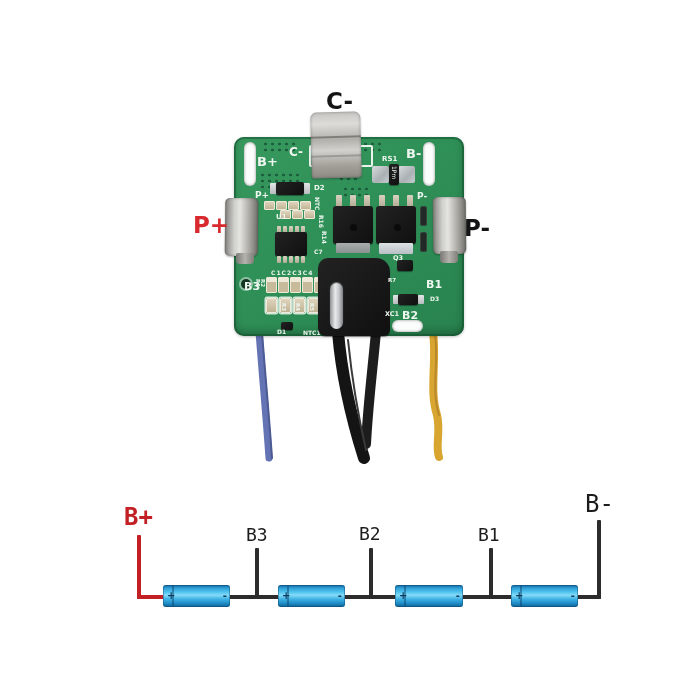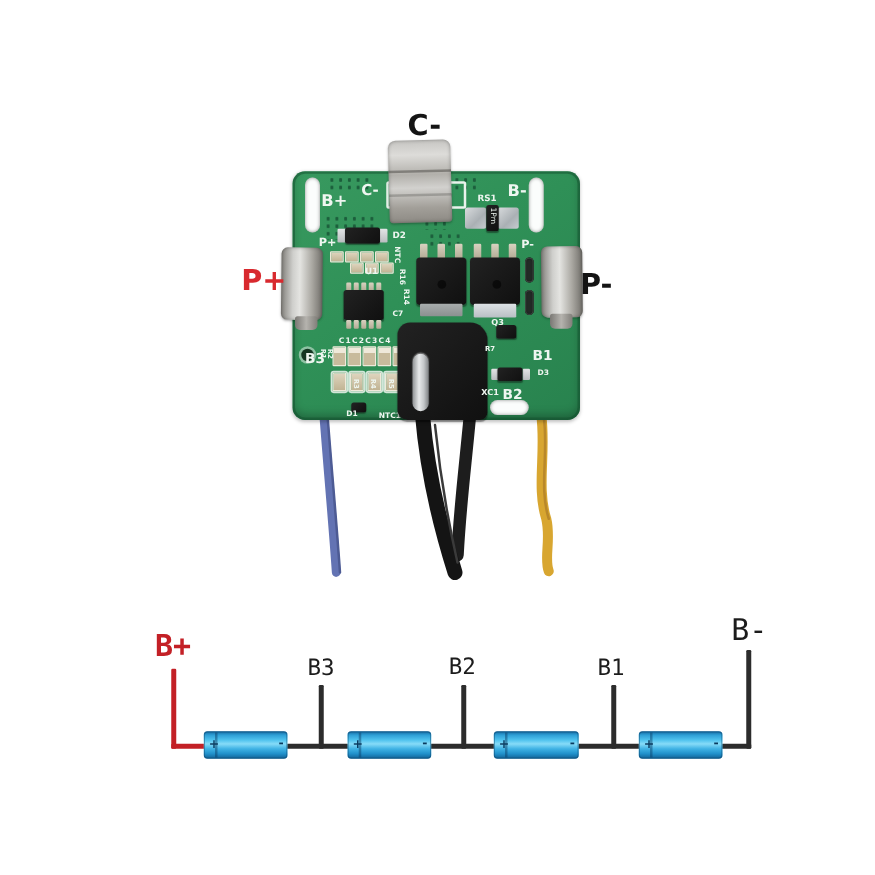--- a/index.html
+++ b/index.html
@@ -111,21 +111,21 @@
     <div class="chip-black" style="left:42px;top:45px;width:28px;height:13px;"></div>
     <div class="silk" style="left:80px;top:48px;font-size:7px;">D2</div>
 
     <div class="smd" style="left:30px;top:64px;width:9px;height:7px;"></div>
     <div class="smd" style="left:42px;top:64px;width:9px;height:7px;"></div>
     <div class="smd" style="left:54px;top:64px;width:9px;height:7px;"></div>
     <div class="smd" style="left:66px;top:64px;width:9px;height:7px;"></div>
     <div class="smd" style="left:46px;top:73px;width:9px;height:7px;"></div>
     <div class="smd" style="left:58px;top:73px;width:9px;height:7px;"></div>
     <div class="smd" style="left:70px;top:73px;width:9px;height:7px;"></div>
-    <div class="silk" style="left:35px;top:77px;font-size:7px;margin-left:23px;">U1</div>
+    <div class="silk" style="left:19px;top:77px;font-size:7px;margin-left:23px;">U1</div>
 
     <div class="leg" style="left:43px;top:89px;width:4px;height:7px;"></div>
     <div class="leg" style="left:49px;top:89px;width:4px;height:7px;"></div>
     <div class="leg" style="left:55px;top:89px;width:4px;height:7px;"></div>
     <div class="leg" style="left:61px;top:89px;width:4px;height:7px;"></div>
     <div class="leg" style="left:67px;top:89px;width:4px;height:7px;"></div>
     <div class="chip-black" style="left:41px;top:95px;width:32px;height:24px;"></div>
     <div class="leg" style="left:43px;top:119px;width:4px;height:7px;"></div>
     <div class="leg" style="left:49px;top:119px;width:4px;height:7px;"></div>
     <div class="leg" style="left:55px;top:119px;width:4px;height:7px;"></div>

